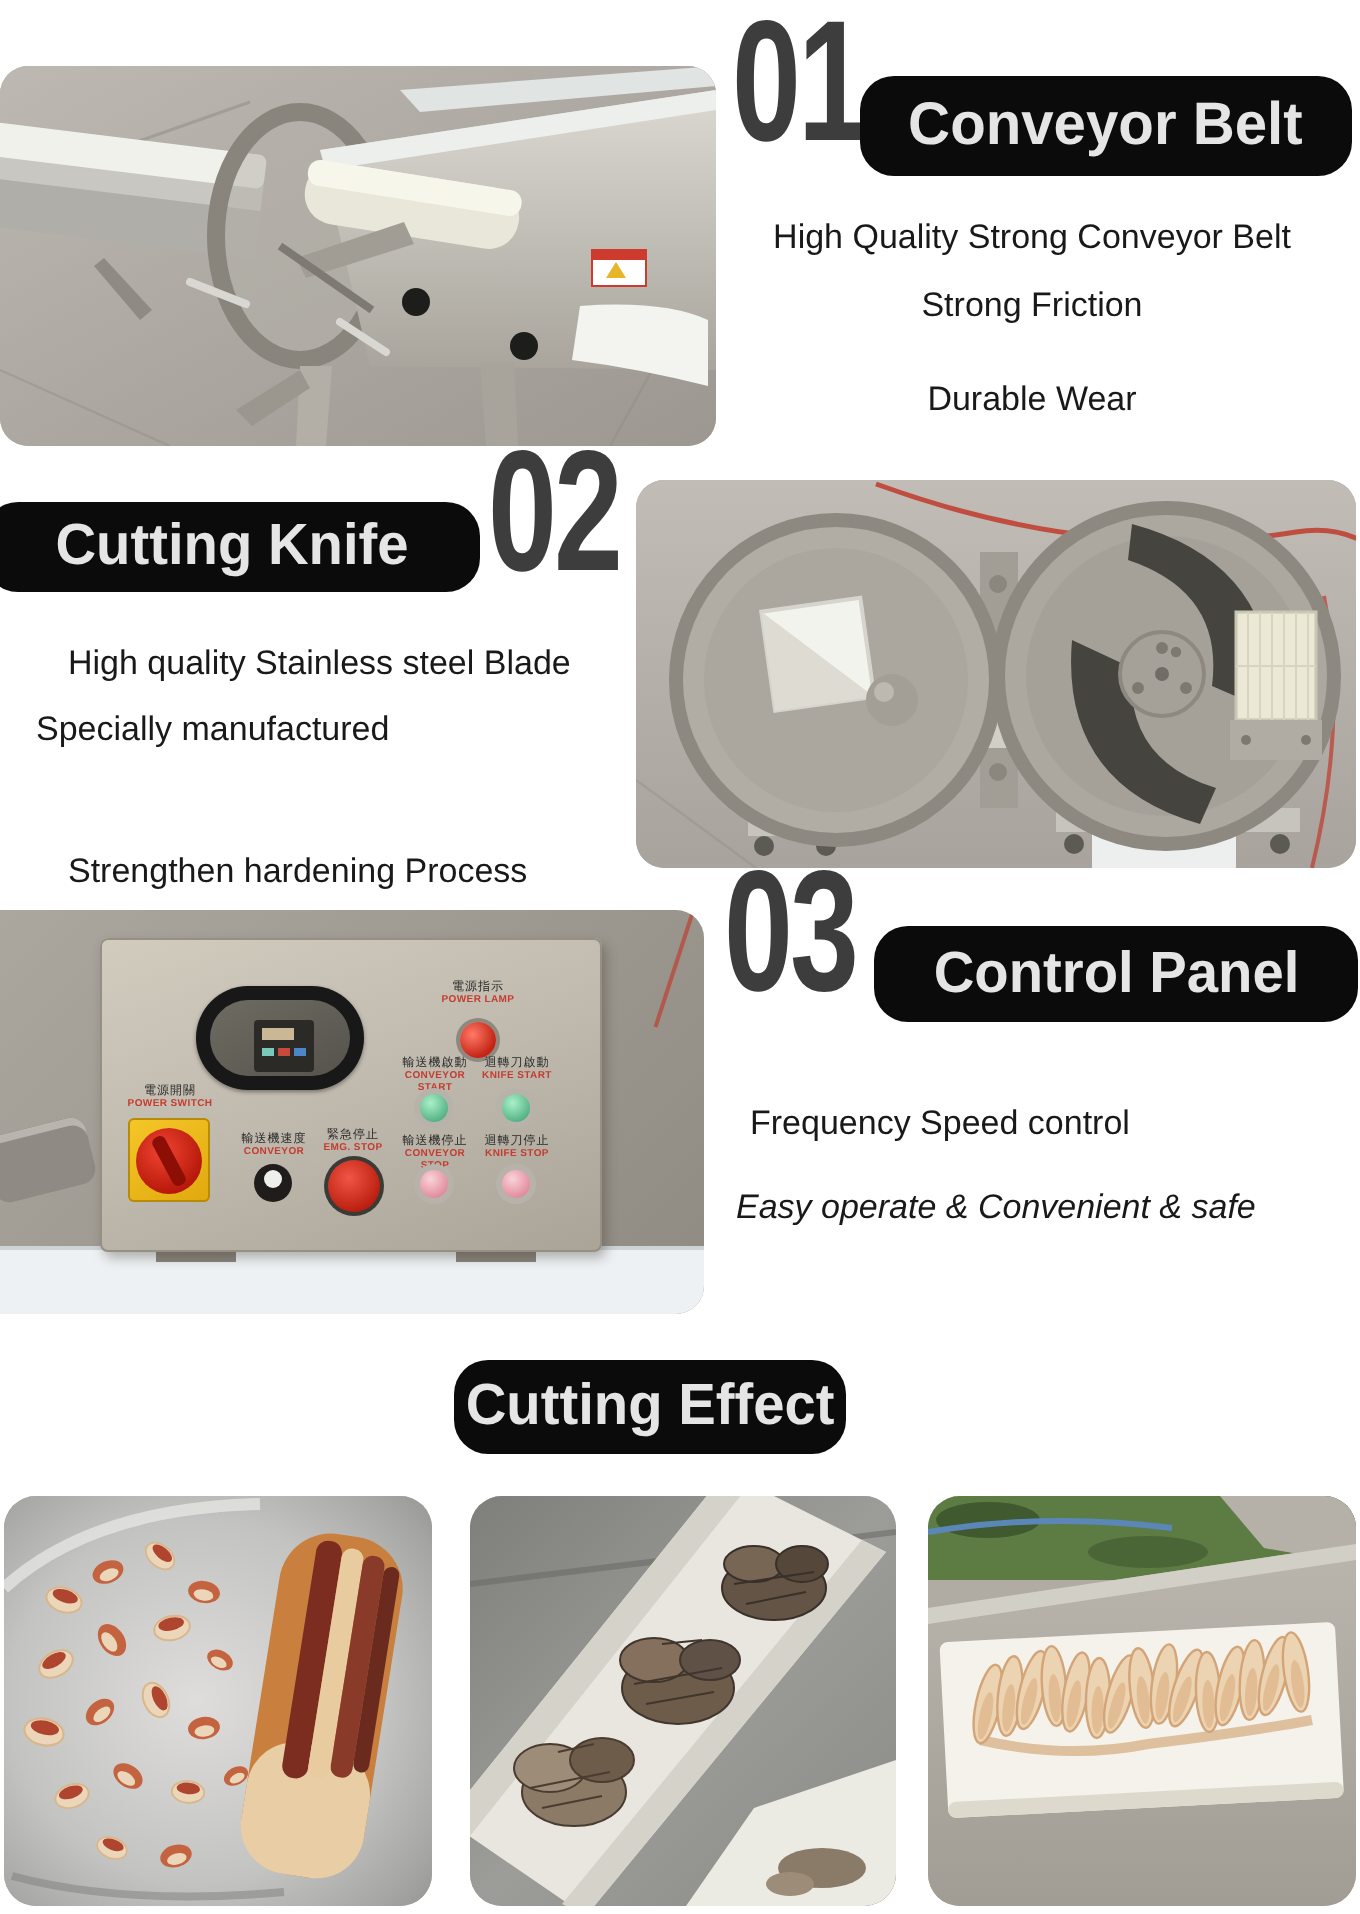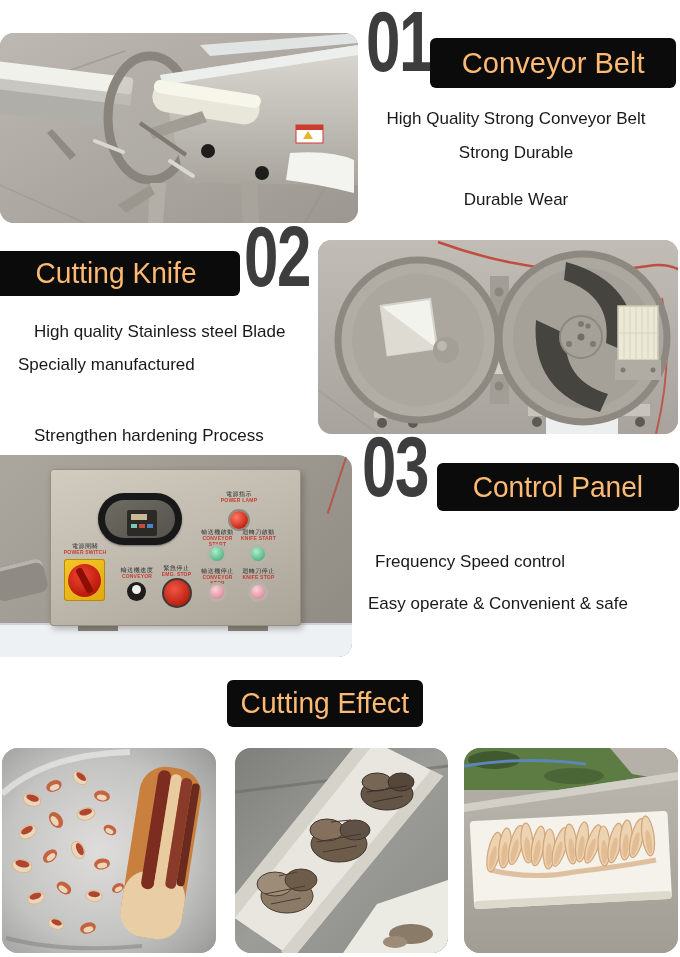--- a/index.html
+++ b/index.html
@@ -2,22 +2,22 @@
 <html><head>
 <meta charset="utf-8">
 <style>
   html,body{margin:0;padding:0;background:#ffffff;}
   .page{position:relative;width:680px;height:957px;background:#ffffff;overflow:hidden;
         font-family:"Liberation Sans",sans-serif;}
   
   .bignum{position:absolute;font-size:86px;font-weight:900;color:#3d3d3d;line-height:1;
           transform:scaleX(0.72);transform-origin:left top;letter-spacing:-2px;}
   
-  .banner{position:absolute;background:#0b0b0b;color:#fdba74;font-weight:normal;
-          display:flex;align-items:center;justify-content:center;border-radius:6px;}
+  .banner{position:absolute;background:#0b0b0b;color:#e5e5e5;font-weight:bold;
+          display:flex;align-items:center;justify-content:center;border-radius:17px;}
   .banner span{transform:scaleX(0.97);}
   
   .feat{position:absolute;font-size:17px;color:#191919;white-space:nowrap;}
   .feat.center{text-align:center;}
   
   .photo{position:absolute;overflow:hidden;background:#b0aca4;}
   .photo svg{display:block;width:100%;height:100%;}
   
   .p3{border-radius:0 14px 14px 0;background:linear-gradient(135deg,#aba79f 0%,#9a958d 60%,#8f8a82 100%);}
   .p3-redline{position:absolute;right:14px;top:0;width:2px;height:60px;background:#c0392b;
@@ -115,21 +115,21 @@
       <polygon points="150,150 166,150 163,190 148,190" fill="#b3afa7"></polygon>
       <polygon points="240,148 257,148 259,190 243,190" fill="#a8a49c"></polygon>
       <polygon points="118,172 150,152 155,161 126,180" fill="#9b978f"></polygon>
     </svg>
   </div>
   <div class="bignum" style="left:366px;top:-2px;">01</div>
   <div class="banner" style="left:430px;top:38px;width:246px;height:50px;font-size:30px;">
     <span>Conveyor Belt</span>
   </div>
   <div class="feat center" style="left:378px;top:109px;width:276px;">High Quality Strong  Conveyor Belt</div>
-  <div class="feat center" style="left:378px;top:143px;width:276px;">Strong Durable</div>
+  <div class="feat center" style="left:378px;top:143px;width:276px;">Strong Friction</div>
   <div class="feat center" style="left:378px;top:190px;width:276px;">Durable Wear</div>
 
   <div class="banner" style="left:-8px;top:251px;width:248px;height:45px;font-size:29px;">
     <span>Cutting Knife</span>
   </div>
   <div class="bignum" style="left:244px;top:213px;">02</div>
   <div class="photo" style="left:318px;top:240px;width:360px;height:194px;border-radius:14px;">
     <svg viewBox="0 0 360 194" preserveAspectRatio="none">
       <defs>
         <linearGradient id="conc2" x1="0" y1="0" x2="0" y2="1">
@@ -261,21 +261,21 @@
             <i></i>
           </div>
       </div>
     </div>
   </div>
   <div class="bignum" style="left:362px;top:423px;">03</div>
   <div class="banner" style="left:437px;top:463px;width:242px;height:48px;font-size:29px;">
     <span>Control Panel</span>
   </div>
   <div class="feat" style="left:375px;top:552px;">Frequency Speed control</div>
-  <div class="feat" style="left:368px;top:594px;">Easy operate &amp; Convenient &amp; safe</div>
+  <div class="feat" style="left:368px;top:594px;font-style:italic;">Easy operate &amp; Convenient &amp; safe</div>
 
   <div class="banner" style="left:227px;top:680px;width:196px;height:47px;font-size:29px;">
     <span>Cutting Effect</span>
   </div>
 
   <div class="photo" style="left:2px;top:748px;width:214px;height:205px;border-radius:16px;">
     <svg viewBox="0 0 214 205" preserveAspectRatio="none">
       <defs>
         <radialGradient id="bowl" cx="0.45" cy="0.5" r="0.8">
           <stop offset="0" stop-color="#dedddb"></stop>

